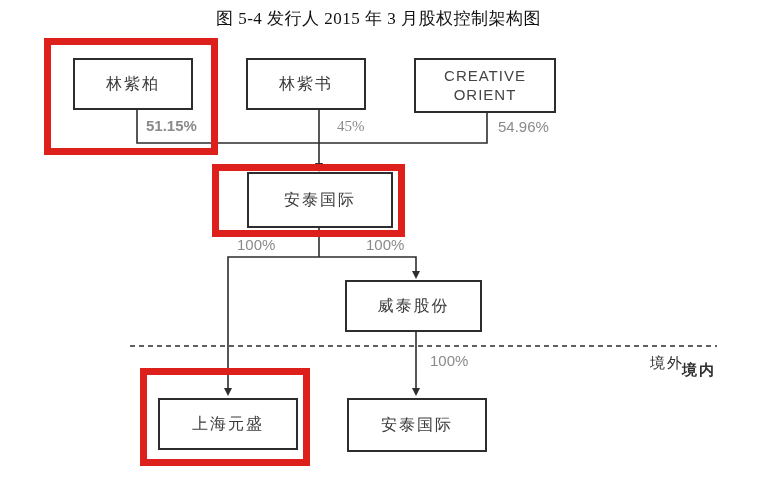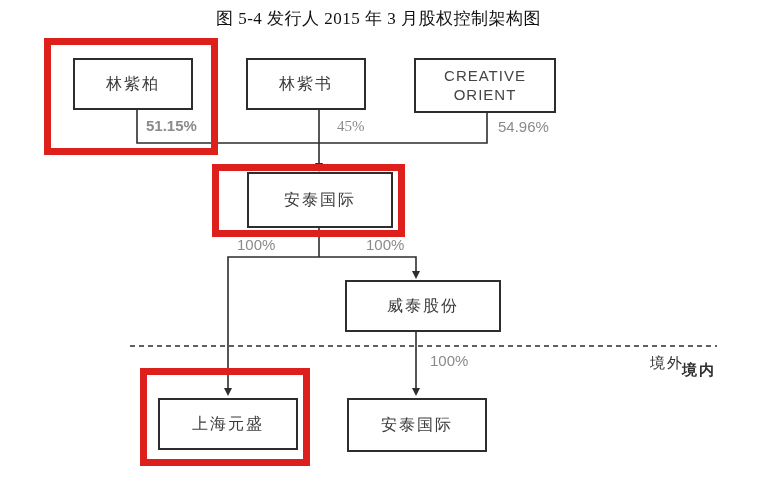--- a/index.html
+++ b/index.html
@@ -91,21 +91,21 @@
 
   <div class="node latin" style="left:414px;top:58px;width:142px;height:55px;">
     <span>CREATIVE
 ORIENT</span>
   </div>
 
   <div class="node" style="left:247px;top:172px;width:146px;height:56px;">
     <span>安泰国际</span>
   </div>
 
-  <div class="node" style="left:345px;top:280px;width:156px;height:52px;">
+  <div class="node" style="left:345px;top:280px;width:137px;height:52px;">
     <span>威泰股份</span>
   </div>
 
   <div class="node" style="left:158px;top:398px;width:140px;height:52px;">
     <span>上海元盛</span>
   </div>
 
   <div class="node" style="left:347px;top:398px;width:140px;height:54px;">
     <span>安泰国际</span>
   </div>

